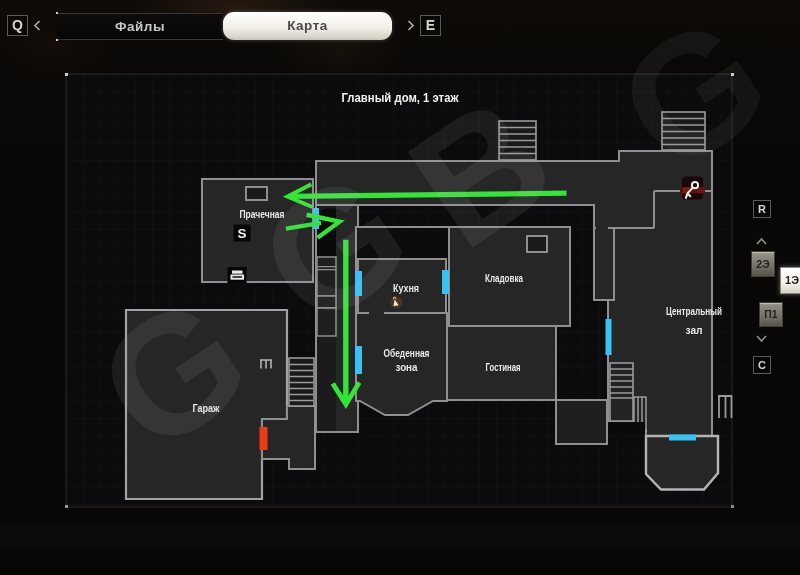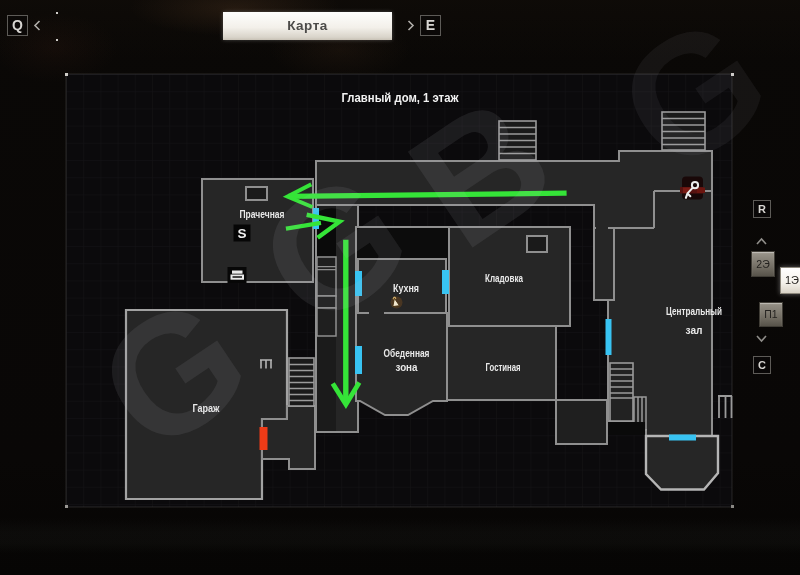--- a/index.html
+++ b/index.html
@@ -14,40 +14,41 @@
 .box{position:absolute;width:19px;height:19px;border:1px solid #5d5b57;color:#d8d6d2;
  font-size:14px;font-weight:bold;text-align:center;line-height:19px;background:rgba(10,8,8,.5);}
 .chev{position:absolute;color:#b5b3af;font-size:13px;font-weight:bold;}
 #tabbar{position:absolute;left:57px;top:13px;width:335px;height:27px;}
 #tab-files{position:absolute;left:0;top:0;width:166px;height:25px;border-top:1px solid #39362f;border-bottom:1px solid #39362f;
  background:linear-gradient(#0e0c0b,#070606);color:#c9c7c3;font-size:13.5px;font-weight:bold;
  text-align:center;line-height:25px;letter-spacing:.5px;}
 #tab-map{position:absolute;left:166px;top:-1px;width:169px;height:28px;
  background:linear-gradient(#fefefd 0%,#f3f0ea 55%,#d9d4ca 90%,#c8c2b6 100%);
  color:#4c4b49;font-size:13.5px;font-weight:bold;text-align:center;line-height:28px;letter-spacing:.5px;
- box-shadow:0 0 4px rgba(255,255,255,.25);}
+ box-shadow:0 0 4px rgba(255,255,255,.25);border-radius:11px;}
 .dot{position:absolute;width:2px;height:2px;background:#cfcdc9;}
-#sidebar .fbtn{position:absolute;left:751px;width:22px;text-align:center;font-weight:normal;color:#24221f;}
+#sidebar .fbtn{position:absolute;left:751px;width:22px;text-align:center;font-weight:bold;color:#24221f;}
 #band{position:absolute;left:0;top:518px;width:800px;height:36px;background:linear-gradient(rgba(60,62,58,0), rgba(60,62,58,0.10) 40%, rgba(60,62,58,0.10) 70%, rgba(0,0,0,0));}
 </style>
 </head>
 <body>
 
 <div id="bg"></div>
 
 <div id="band"></div>
 
 <div class="box" style="left:7px;top:15px;">Q</div>
 
 <svg class="chev" style="left:33px;top:20px;" width="8" height="11" viewBox="0 0 8 11">
     <path d="M6.5 1 L2 5.5 L6.5 10" stroke="#b0aeaa" stroke-width="1.6" fill="none"></path>
   </svg>
 
 <div id="tabbar">
 
+ <div id="tab-files">Файлы</div>
 
  <div id="tab-map">Карта</div>
  <div class="dot" style="left:-1px;top:-1px;"></div>
  <div class="dot" style="left:-1px;top:26px;"></div>
 </div>
 
 <svg class="chev" style="left:407px;top:20px;" width="8" height="11" viewBox="0 0 8 11">
     <path d="M1.5 1 L6 5.5 L1.5 10" stroke="#b0aeaa" stroke-width="1.6" fill="none"></path>
   </svg>
 

